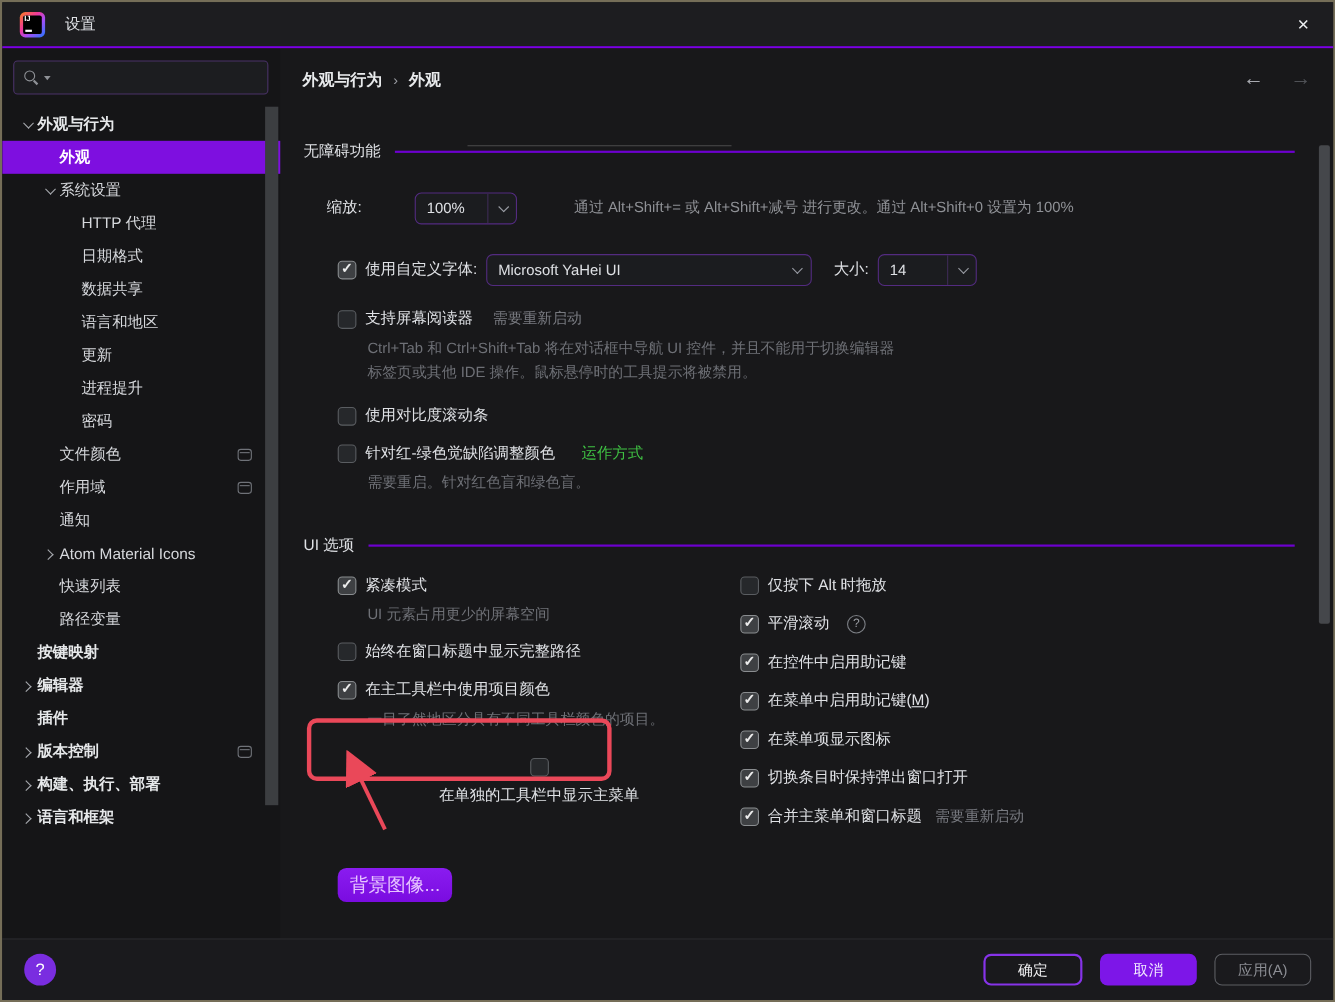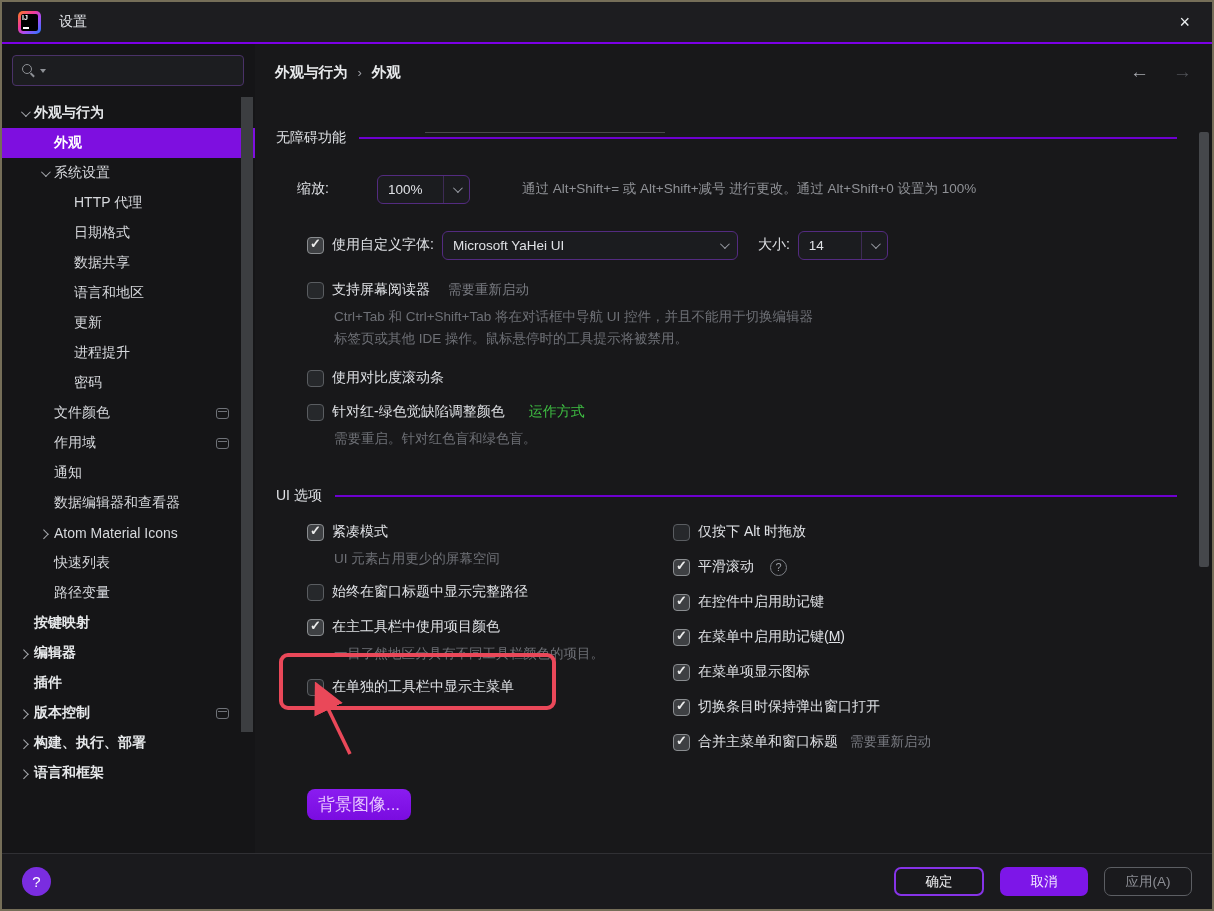--- a/index.html
+++ b/index.html
@@ -193,24 +193,20 @@
         <div class="titem lvl1">
           <span class="chev-slot"></span>
           <span class="tlabel">作用域</span>
           <span class="titem-badge"></span>
         </div>
         <div class="titem lvl1">
           <span class="chev-slot"></span>
           <span class="tlabel">通知</span>
         </div>
         <div class="titem lvl1">
-          <span class="chev-slot"></span>
-          <span class="tlabel">数据编辑器和查看器</span>
-        </div>
-        <div class="titem lvl1">
           <span class="chev-slot">
               <span class="chev right"></span>
             </span>
           <span class="tlabel">Atom Material Icons</span>
         </div>
         <div class="titem lvl1">
           <span class="chev-slot"></span>
           <span class="tlabel">快速列表</span>
         </div>
         <div class="titem lvl1">
@@ -340,21 +336,21 @@
             <div class="desc" style="margin-left:27px; margin-top:6px; height:18px;">UI 元素占用更少的屏幕空间</div>
             <div class="row rowsm" style="margin-top:16px;">
               <span class="cb"></span>
               <span class="lbl">始终在窗口标题中显示完整路径</span>
             </div>
             <div class="row rowsm" style="margin-top:15px;">
               <span class="cb checked"></span>
               <span class="lbl">在主工具栏中使用项目颜色</span>
             </div>
             <div class="desc" style="margin-left:27px; margin-top:6px; height:18px;">一目了然地区分具有不同工具栏颜色的项目。</div>
-            <div class="row rowsm" style="margin-top:16px;">
+            <div class="row rowsm" style="margin-top:28px;flex-direction:column;">
               <span class="cb"></span>
               <span class="lbl">在单独的工具栏中显示主菜单</span>
             </div>
           </div>
 
           <div class="colR">
             <div class="row rowsm">
               <span class="cb"></span>
               <span class="lbl">仅按下 Alt 时拖放</span>
             </div>

